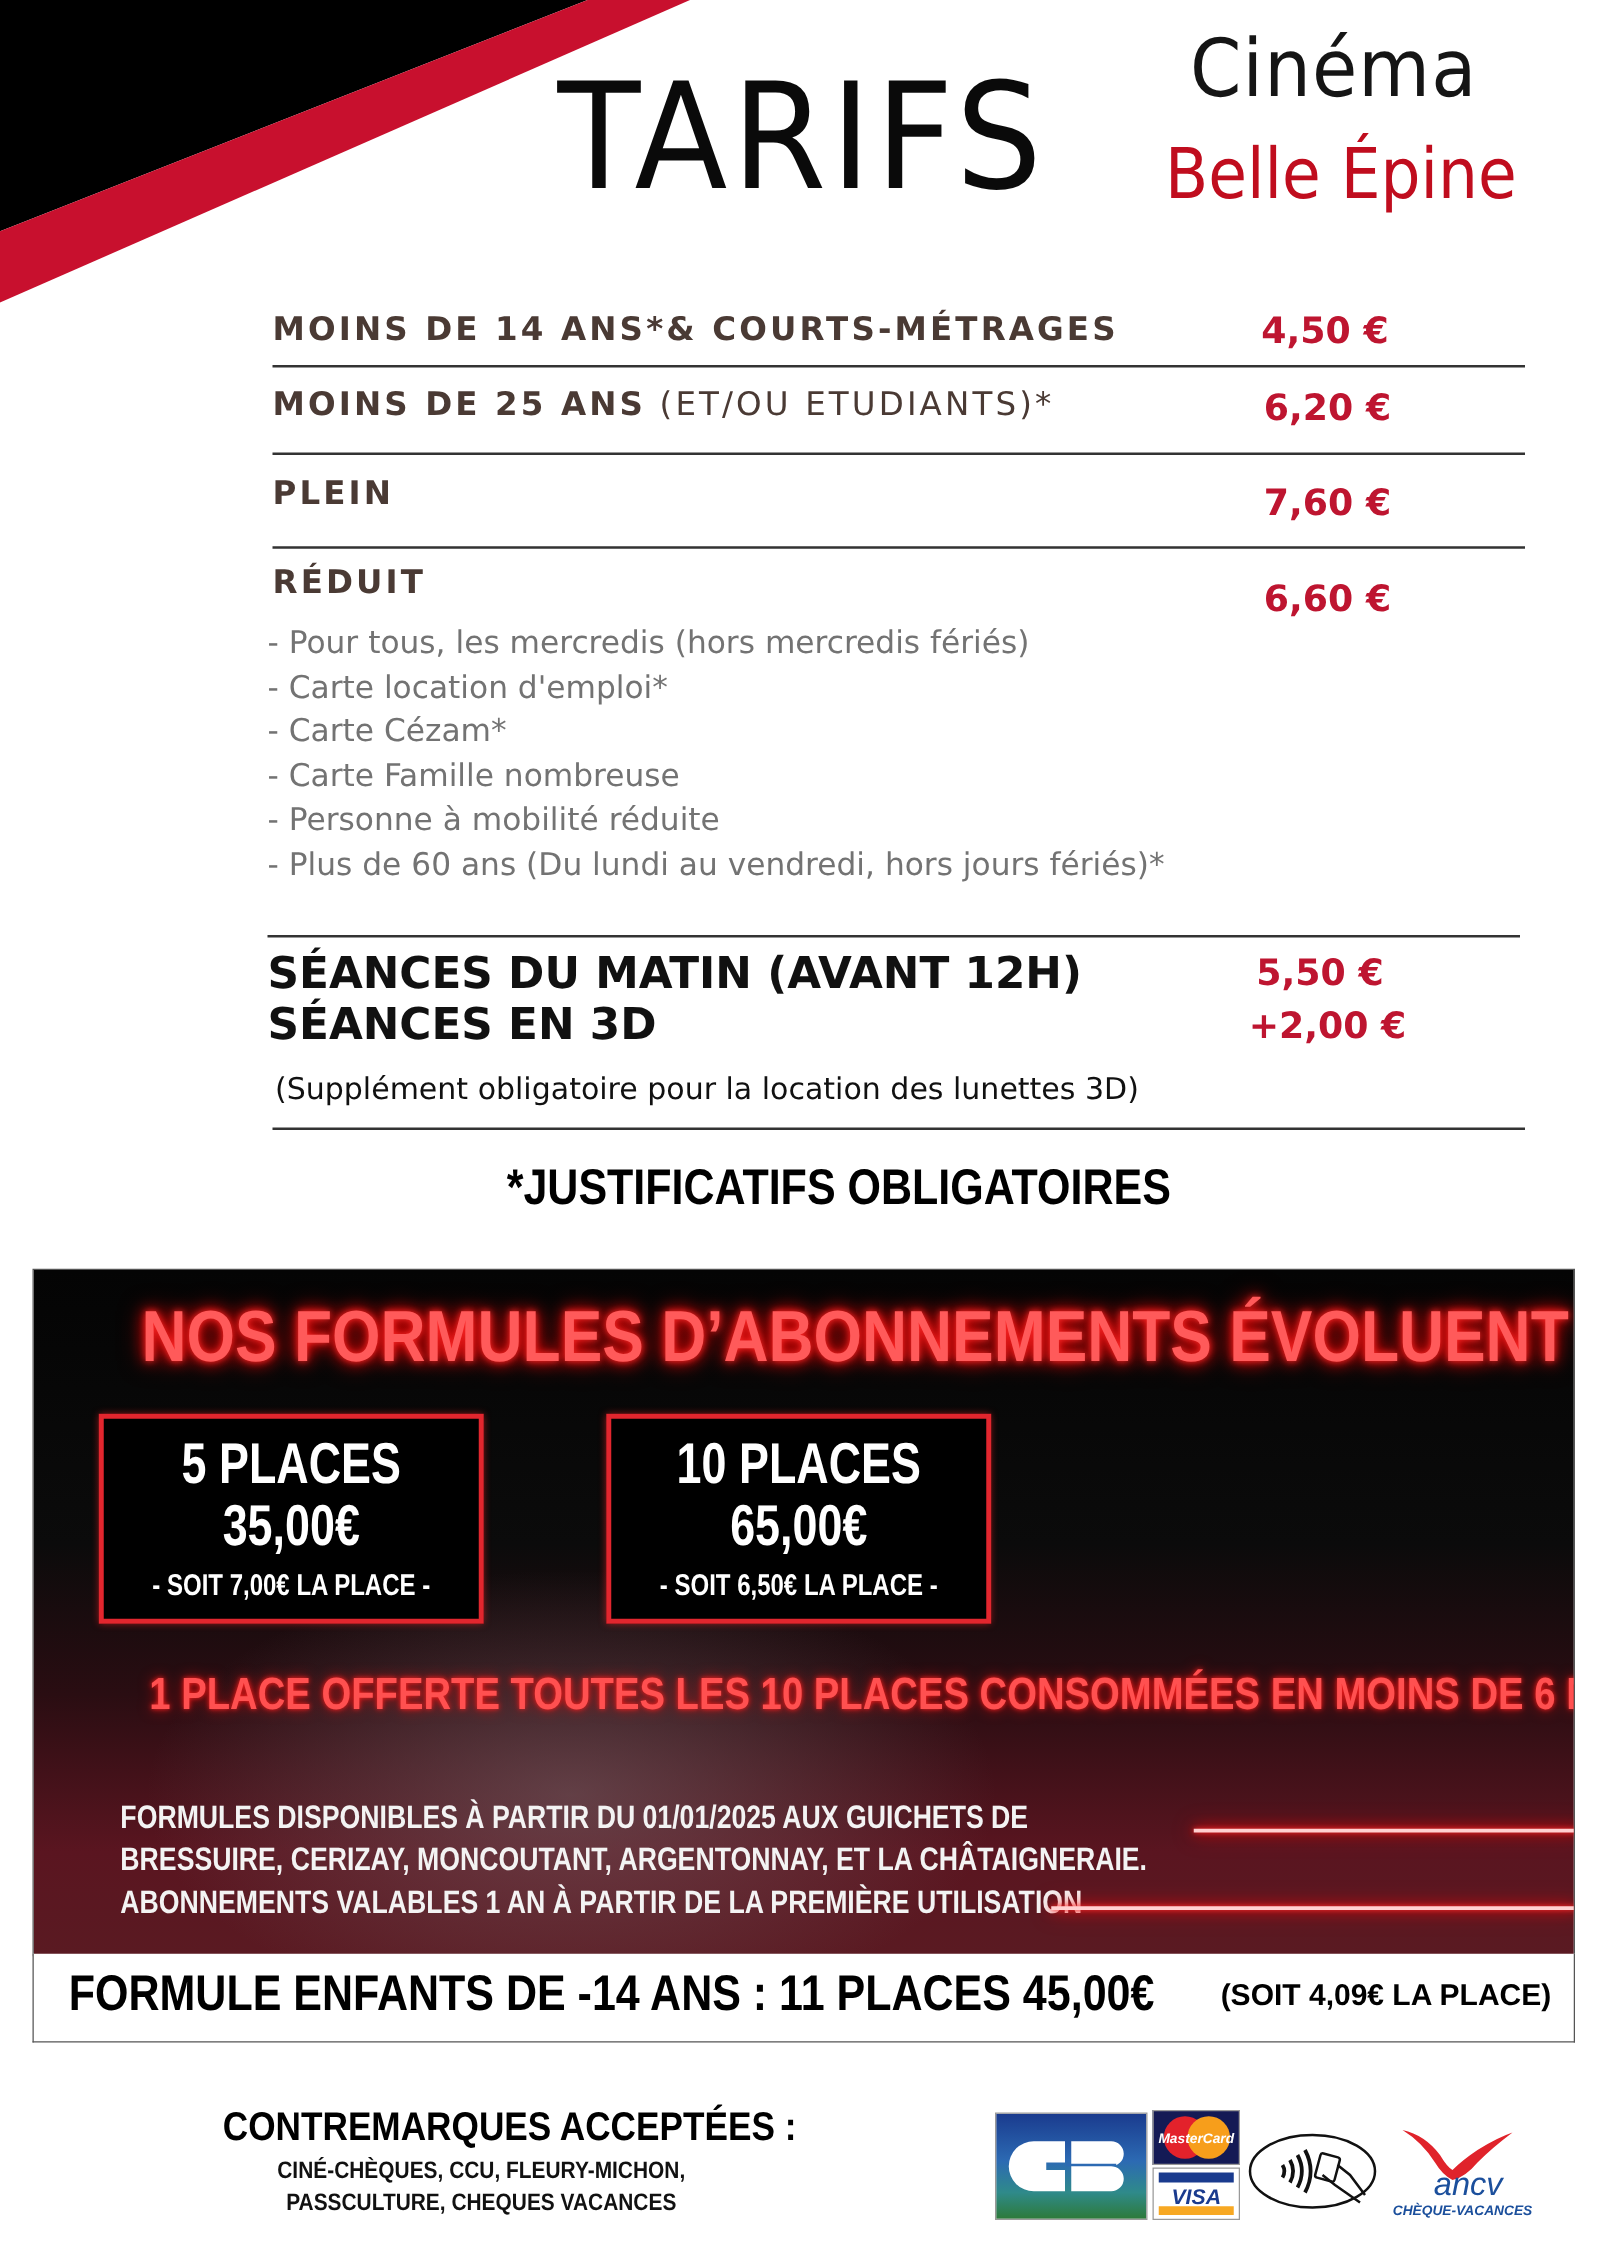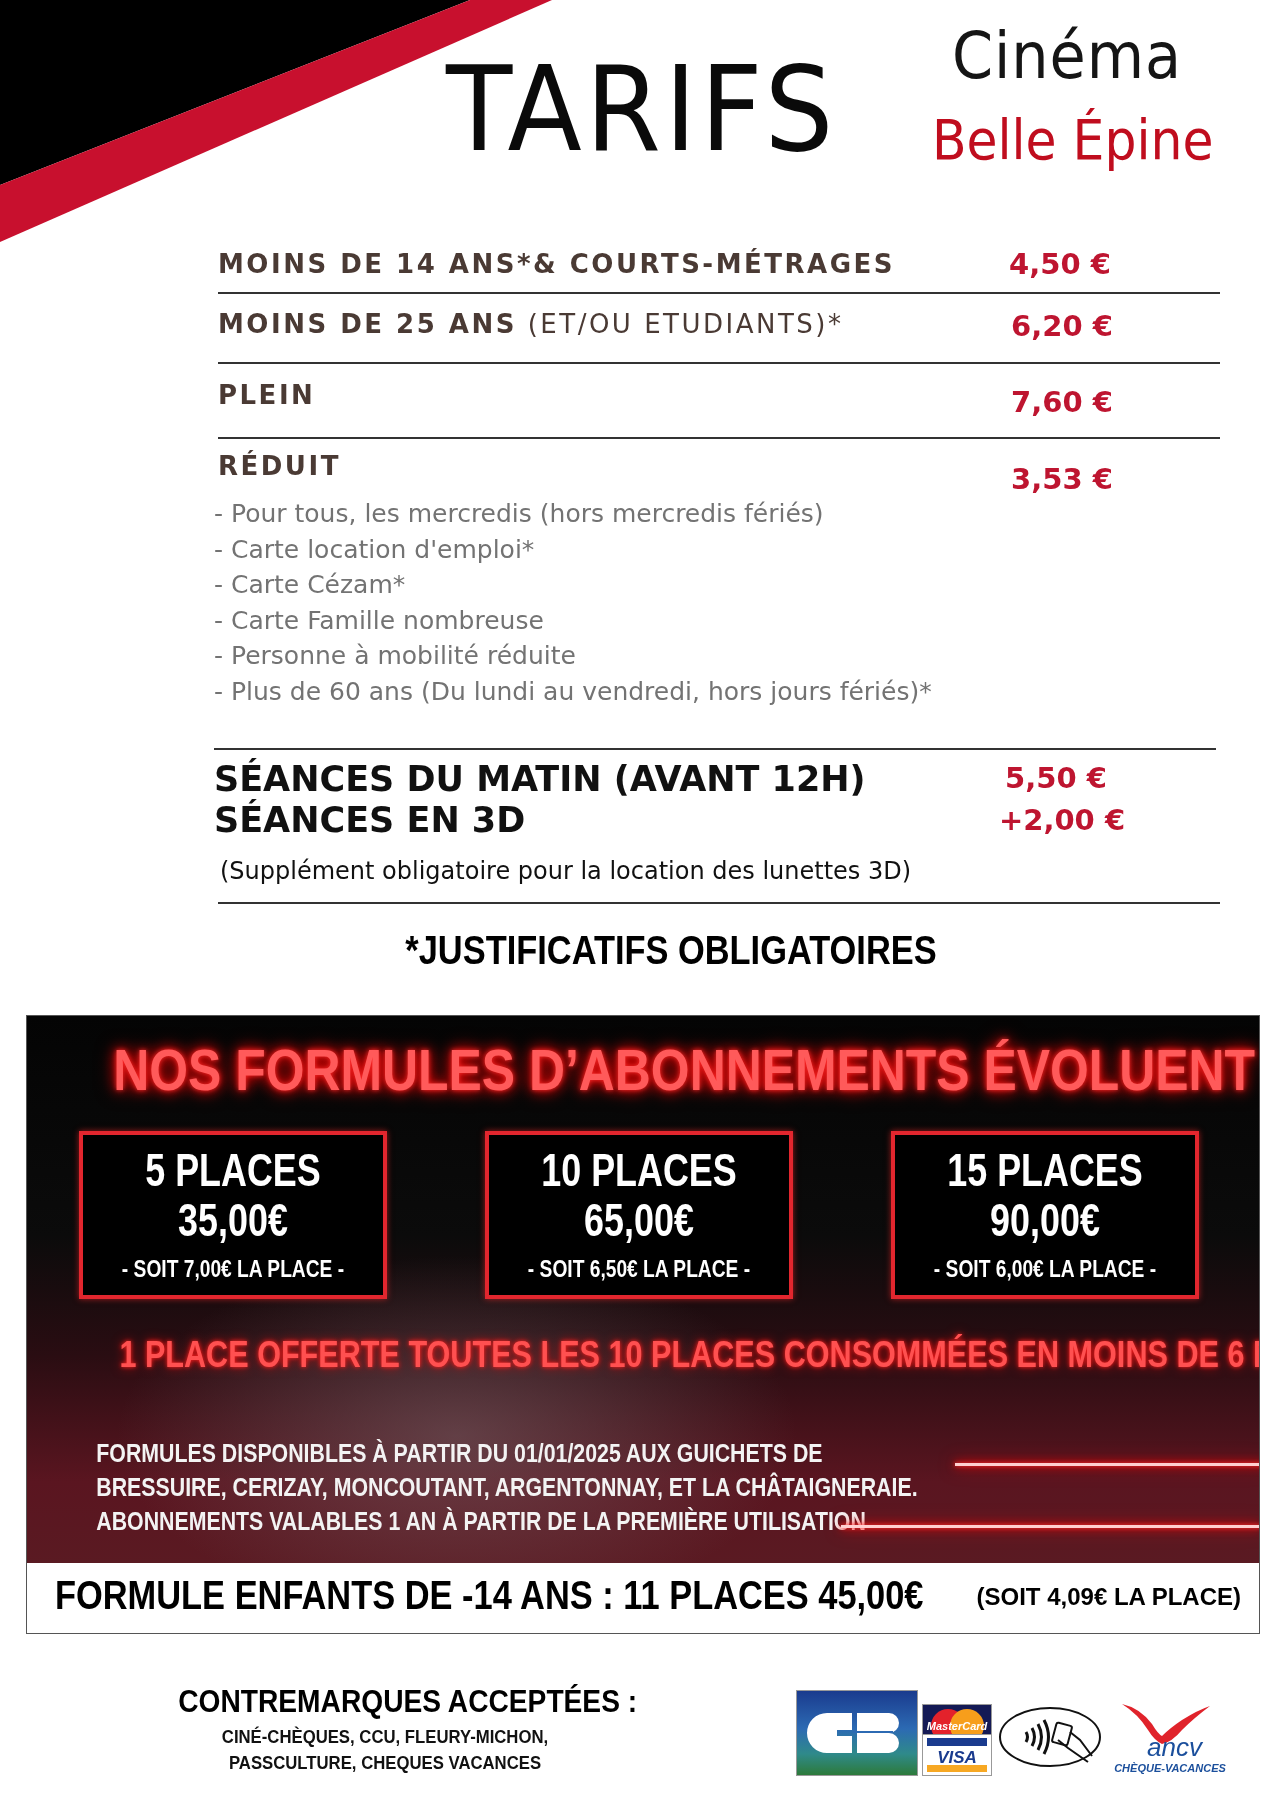--- a/index.html
+++ b/index.html
@@ -62,21 +62,21 @@
   #kids-sub { right:18px; top:20px; font-family:"Liberation Sans", sans-serif; font-weight:bold; font-size:24px; color:#000; white-space:nowrap; }
 
   
   #cm-title { left:150px; width:470px; top:1683px; text-align:center; font-family:"Liberation Sans", sans-serif; font-weight:bold;
               font-size:32px; color:#000; transform:scaleX(0.88); transform-origin:center top; white-space:nowrap; }
   .cm-line { left:150px; width:470px; text-align:center; font-family:"Liberation Sans", sans-serif; font-weight:bold;
              font-size:19px; color:#111; transform:scaleX(0.88); transform-origin:center top; white-space:nowrap; }
 
   #cb { left:796px; top:1690px; width:120px; height:84px;
         background:linear-gradient(180deg,#1a3b8e 0%,#2c6ab3 45%,#2f8a8a 75%,#2d7a3a 100%); border:1px solid #999; }
-  #mc { left:922px; top:1688px; width:68px; height:42px; background:#141a55; border:1px solid #999; overflow:hidden;margin-top:16px; }
+  #mc { left:922px; top:1688px; width:68px; height:42px; background:#141a55; border:1px solid #999; overflow:hidden; }
   #visa { left:922px; top:1734px; width:68px; height:40px; background:#fff; border:1px solid #999; overflow:hidden; }
   #contactless { left:998px; top:1706px; width:104px; height:62px; }
   #ancv { left:1110px; top:1690px; width:120px; height:86px; }
 </style>
 </head>
 <body>
 
 <svg id="corner" viewBox="0 0 560 250">
   <polygon points="0,0 470,0 0,185" fill="#000"></polygon>
   <polygon points="470,0 552,0 0,242 0,185" fill="#c8102e"></polygon>
@@ -100,21 +100,21 @@
 
 <div class="abs lbl" style="left:218px; top:380px;">
   <span>PLEIN</span>
 </div>
 <div class="abs price" style="left:962px; top:385px;">7,60 €</div>
 <div class="abs rule" style="left:218px; top:437px; width:1002px;"></div>
 
 <div class="abs lbl" style="left:218px; top:451px;">
   <span>RÉDUIT</span>
 </div>
-<div class="abs price" style="left:962px; top:462px;">3,53 €</div>
+<div class="abs price" style="left:962px; top:462px;">6,60 €</div>
 
 <div class="abs" style="left:214px; top:496px;">
   <div class="bullet">- Pour tous, les mercredis (hors mercredis fériés)</div>
   <div class="bullet">- Carte location d'emploi*</div>
   <div class="bullet">- Carte Cézam*</div>
   <div class="bullet">- Carte Famille nombreuse</div>
   <div class="bullet">- Personne à mobilité réduite</div>
   <div class="bullet">- Plus de 60 ans (Du lundi au vendredi, hors jours fériés)*</div>
 </div>
 <div class="abs rule" style="left:214px; top:748px; width:1002px;"></div>
@@ -134,25 +134,20 @@
   <div class="card" style="left:52px;">
     <div class="places">5 PLACES</div>
     <div class="amount">35,00€</div>
     <div class="per">- SOIT 7,00€ LA PLACE -</div>
   </div>
   <div class="card" style="left:458px;">
     <div class="places">10 PLACES</div>
     <div class="amount">65,00€</div>
     <div class="per">- SOIT 6,50€ LA PLACE -</div>
   </div>
-  <div class="card" style="left:864px;">
-    <div class="places">15 PLACES</div>
-    <div class="amount">90,00€</div>
-    <div class="per">- SOIT 6,00€ LA PLACE -</div>
-  </div>
 
   <div id="offer" class="abs">1 PLACE OFFERTE TOUTES LES 10 PLACES CONSOMMÉES EN MOINS DE 6 MOIS !</div>
 
   <div id="avail" class="abs">
     <div>FORMULES DISPONIBLES À PARTIR DU 01/01/2025 AUX GUICHETS DE</div>
     <div>BRESSUIRE, CERIZAY, MONCOUTANT, ARGENTONNAY, ET LA CHÂTAIGNERAIE.</div>
     <div>ABONNEMENTS VALABLES 1 AN À PARTIR DE LA PREMIÈRE UTILISATION</div>
   </div>
 
   <div class="laser" style="left:928px; top:447px; width:310px;"></div>

